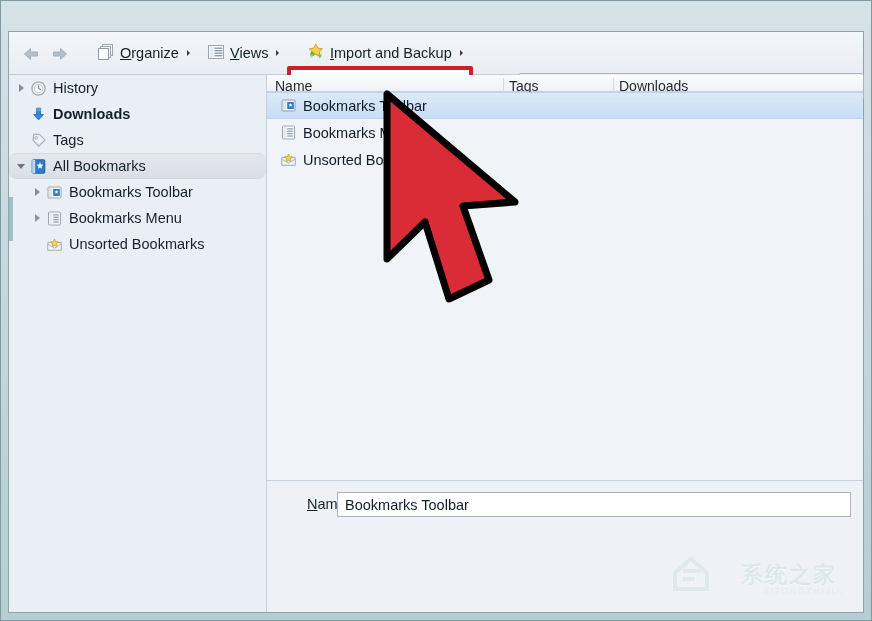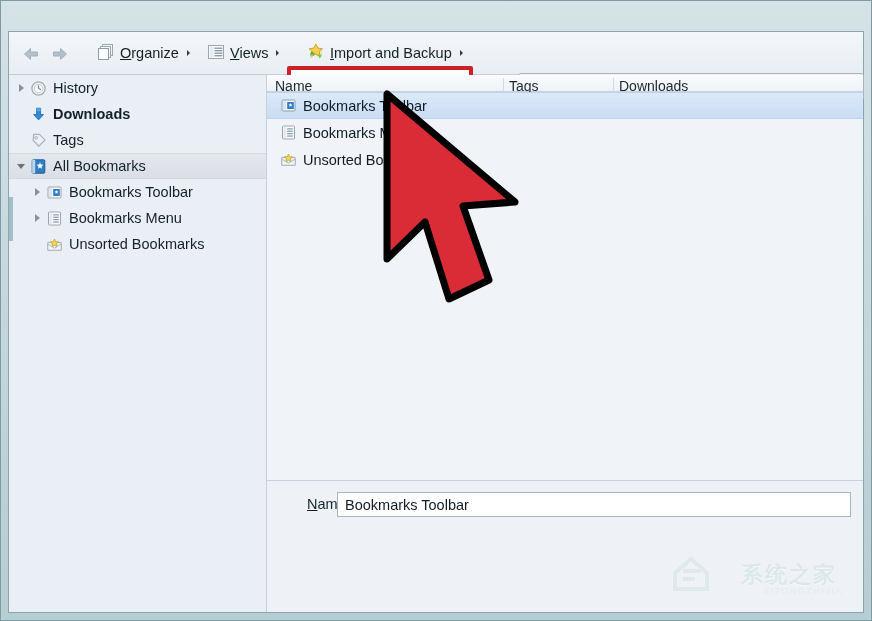--- a/index.html
+++ b/index.html
@@ -124,21 +124,21 @@
     background: #eaeff5; border-right: 1px solid #c5cfda;
     overflow: hidden;
   }
   .tree-row {
     position: relative; height: 26px;
     display: flex; align-items: center;
     font-size: 14.5px; color: #14202a; white-space: nowrap; cursor: default;
   }
   .tree-row.selected {
     background: linear-gradient(180deg,#e4e8ed 0%,#dadfe6 100%);
-    border-top: 1px solid #d3d9e1; border-bottom: 1px solid #d3d9e1;
+    border-top: 1px solid #d3d9e1; border-bottom: 1px solid #d3d9e1; border-radius: 8px;
   }
   .twisty {
     width: 16px; display: flex; align-items: center; justify-content: center;
     flex: 0 0 16px;
   }
   .tw-closed { width: 0; height: 0; border-left: 5px solid #8d9199;
     border-top: 4px solid transparent; border-bottom: 4px solid transparent; }
   .tw-open { width: 0; height: 0; border-top: 5px solid #6e7277;
     border-left: 4px solid transparent; border-right: 4px solid transparent; }
   .tree-icon { width: 18px; height: 18px; margin-right: 6px; flex: 0 0 18px;

